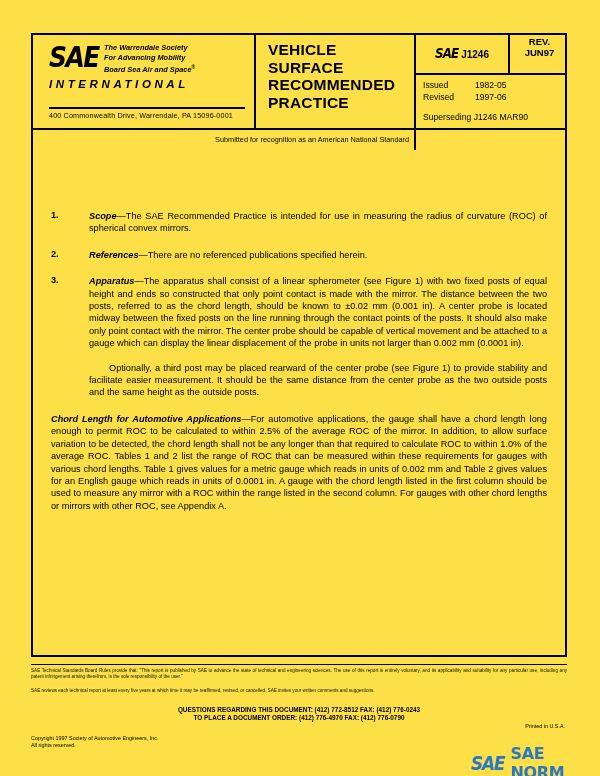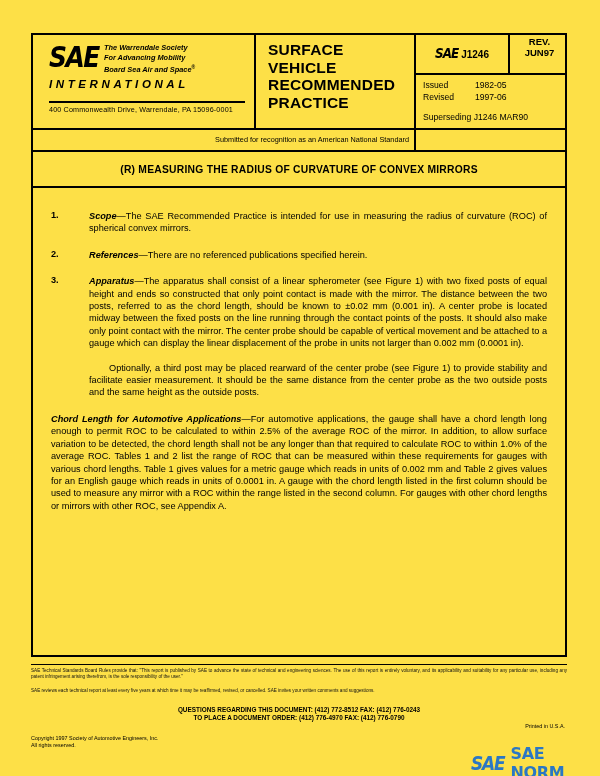--- a/index.html
+++ b/index.html
@@ -101,21 +101,21 @@
     white-space: nowrap;
   }
   .sae-tag sup { font-size: 5px; font-style: normal; }
   .sae-intl {
     font-size: 11.5px;
     font-weight: bold;
     font-style: italic;
     letter-spacing: 3.6px;
     margin-top: 3px;
     border-bottom: 2.5px solid #000;
-    padding-bottom: 11px;
+    padding-bottom: 17px;
     width: 196px;
     box-sizing: border-box;
     text-align: left;
   }
   .sae-addr {
     font-size: 7.2px;
     margin-top: 2px;
     letter-spacing: 0.15px;
     white-space: nowrap;
   }
@@ -357,22 +357,22 @@
               <div class="sae-tag"><span>Board Sea Air and Space</span><sup>®</sup></div>
             </div>
           </div>
           <div class="sae-intl">INTERNATIONAL</div>
           <div class="sae-addr">400 Commonwealth Drive, Warrendale, PA 15096-0001</div>
         </div>
       </div>
 
       <div class="hdr-title">
         <div class="sv-title">
+          <div>VEHICLE</div>
           <div>SURFACE</div>
-          <div>VEHICLE</div>
           <div>RECOMMENDED</div>
           <div>PRACTICE</div>
         </div>
       </div>
 
       <div class="hdr-right">
         <div class="rh-top">
           <div class="rh-num">
             <div class="rh-num-inner">
               <span class="sae-mini">SAE</span>
@@ -396,23 +396,20 @@
           <div class="rh-supersede">Superseding J1246 MAR90</div>
         </div>
       </div>
     </div>
 
     <div class="submit-band">
       <div class="submit-text">Submitted for recognition as an American National Standard</div>
       <div class="submit-divider"></div>
     </div>
 
-    <div class="title-band">
-      <div class="title-band-text">(R) MEASURING THE RADIUS OF CURVATURE OF CONVEX MIRRORS</div>
-    </div>
 
     <div class="body-area">
 
       <div class="sec">
         <div class="sec-num plain">1.</div>
         <div class="sec-body"><b>Scope</b><span>—</span><span>The SAE Recommended Practice is intended for use in measuring the radius of curvature (ROC) of spherical convex mirrors.</span></div>
       </div>
 
       <div class="sec">
         <div class="sec-num plain">2.</div>

